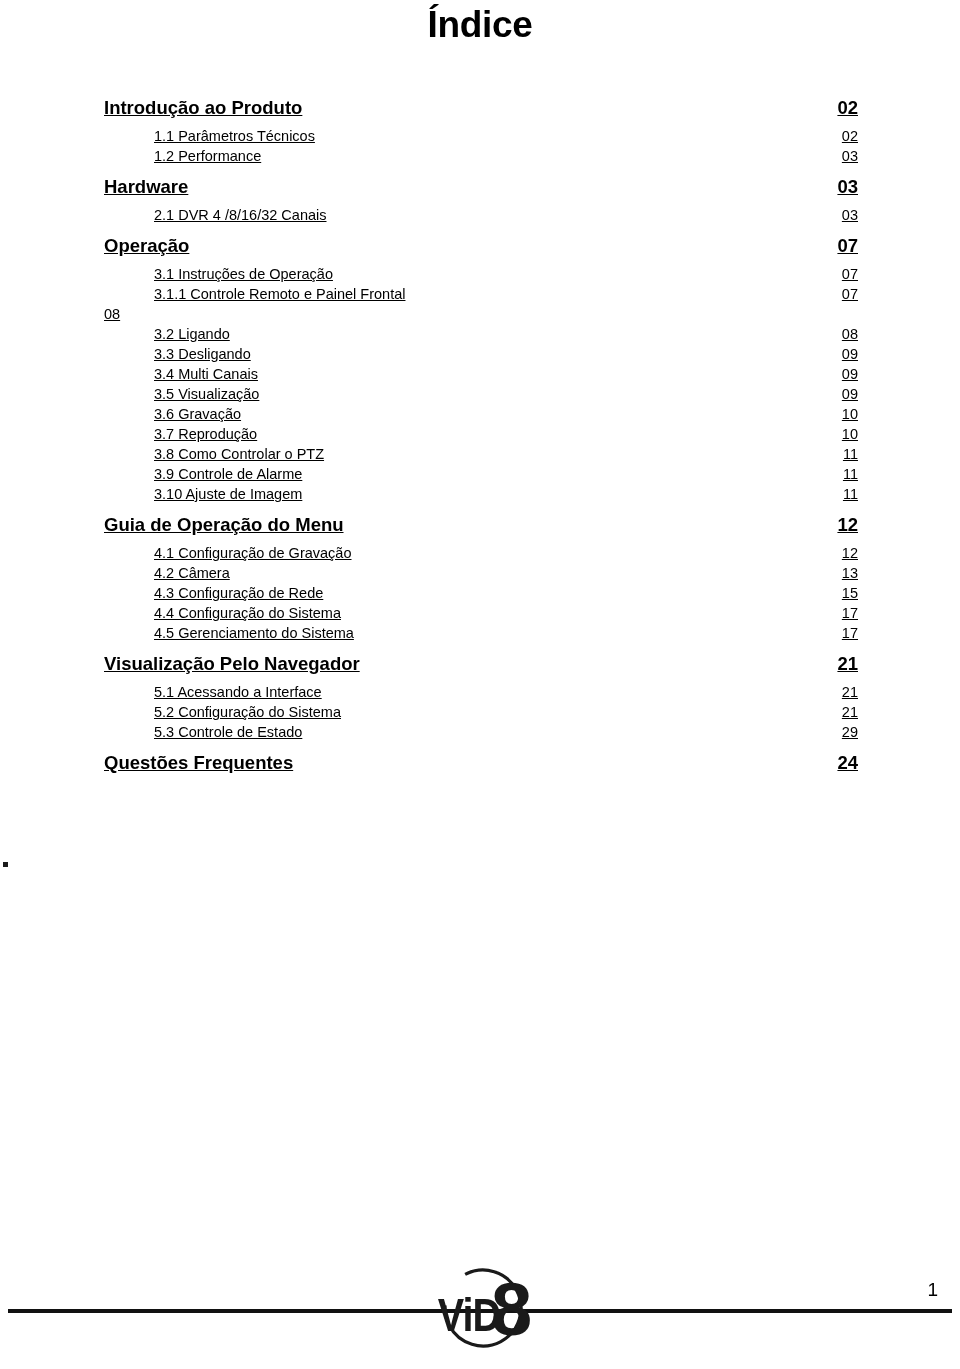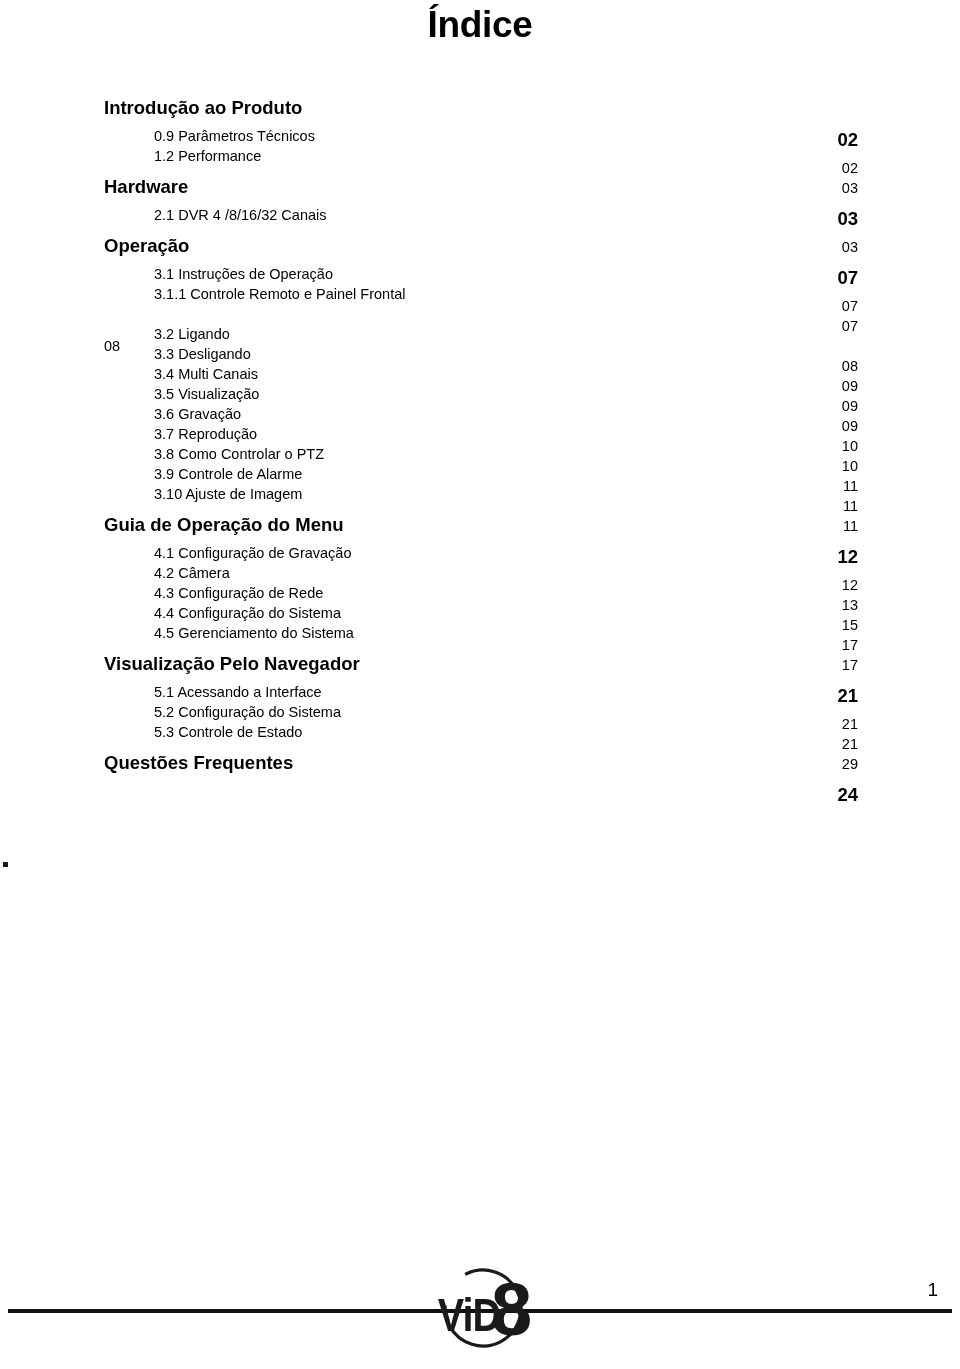--- a/index.html
+++ b/index.html
@@ -38,23 +38,24 @@
   
   .toc {
     position: absolute;
     top: 93px;
     left: 104px;
     width: 754px;
   }
 
   .toc-row {
     display: flex;
-    align-items: flex-start;
+    align-items: flex-end;
     justify-content: space-between;
     white-space: nowrap;
+    text-decoration: underline;
   }
 
   .toc-row .label {
     display: block;
   }
   .toc-row .page {
     display: block;
     text-align: right;
     flex: 0 0 auto;
     margin-top: 32px;
@@ -131,21 +132,21 @@
 <div id="page">
 
   <div class="doc-title">Índice</div>
 
   <div class="toc" id="toc-list">
       <div class="toc-row lvl1 gap-after">
         <span class="label">Introdução ao Produto</span>
         <span class="page">02</span>
       </div>
       <div class="toc-row lvl2">
-        <span class="label">0.9 Parâmetros Técnicos</span>
+        <span class="label">1.1 Parâmetros Técnicos</span>
         <span class="page">02</span>
       </div>
       <div class="toc-row lvl2">
         <span class="label">1.2 Performance</span>
         <span class="page">03</span>
       </div>
       <div class="toc-row lvl1 gap-before gap-after">
         <span class="label">Hardware</span>
         <span class="page">03</span>
       </div>

